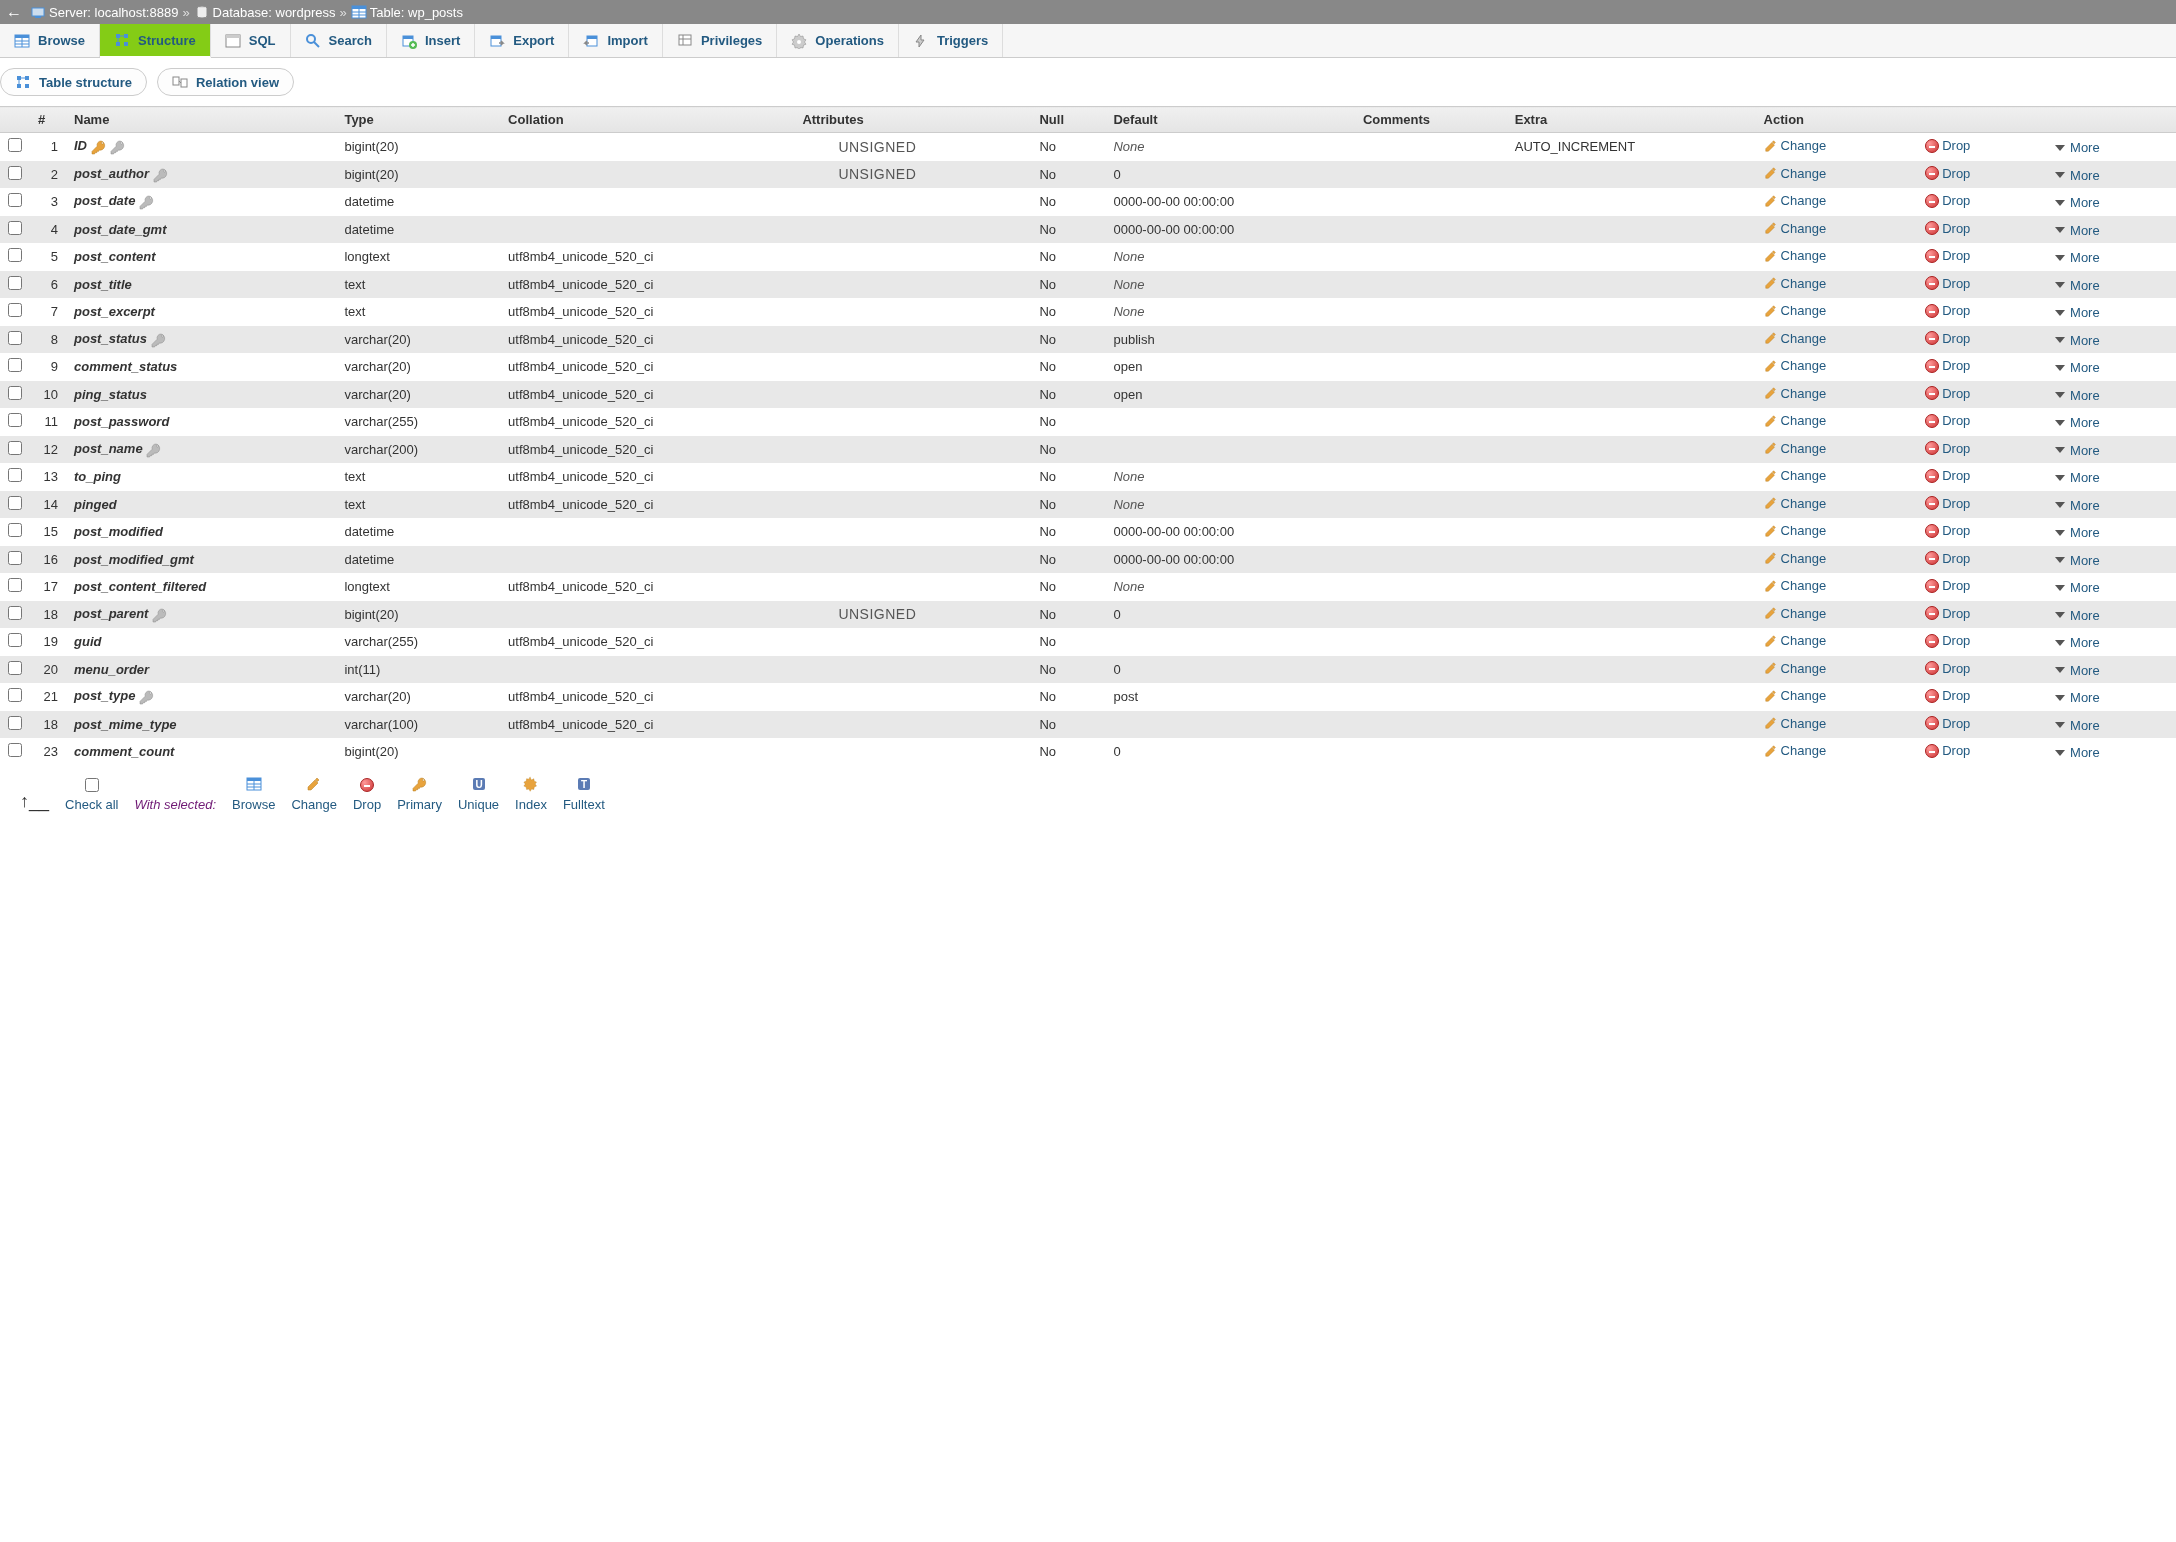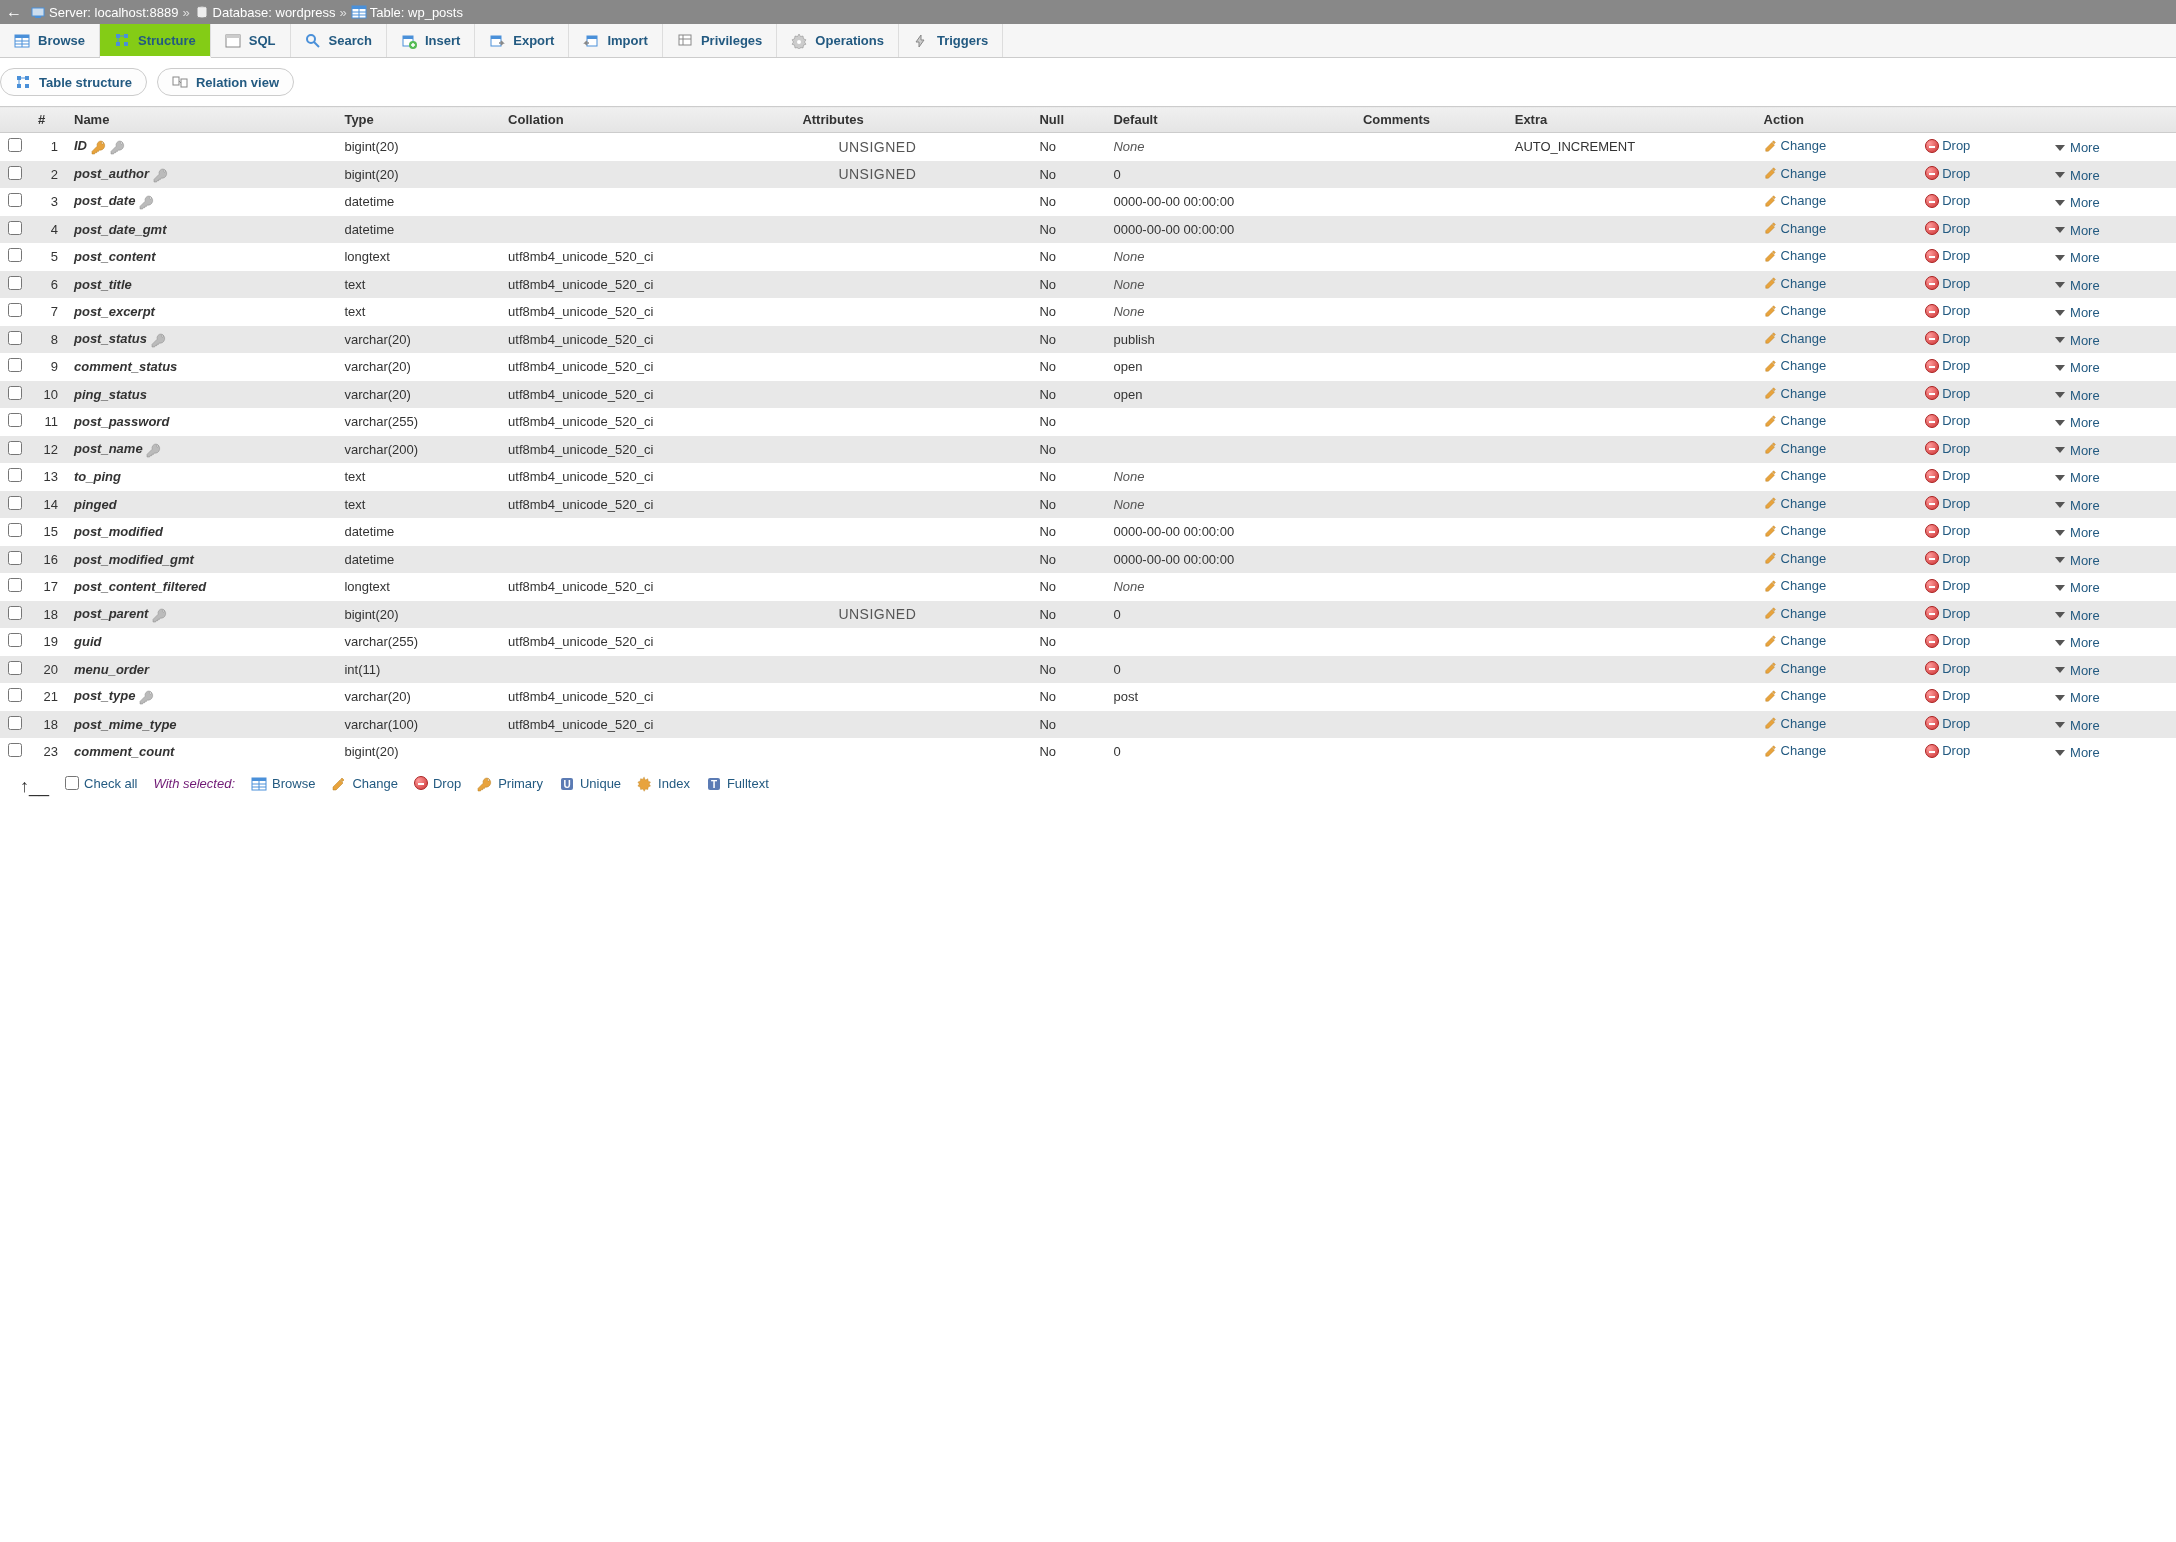--- a/index.html
+++ b/index.html
@@ -40,24 +40,24 @@
 .icon { display: inline-block; vertical-align: middle; }
 .icon-key-gold { width: 16px; height: 16px; }
 .icon-key-grey { width: 16px; height: 16px; }
 .pencil { width: 14px; height: 14px; }
 .drop-circle { width: 14px; height: 14px; border-radius: 50%; background: radial-gradient(circle at 30% 30%, #f99, #c33); border: 1px solid #a22; display: inline-block; position: relative; }
 .drop-circle::before { content: ""; position: absolute; left: 3px; right: 3px; top: 6px; height: 2px; background: #fff; }
 .caret-down { width: 0; height: 0; border-left: 5px solid transparent; border-right: 5px solid transparent; border-top: 6px solid #555; display: inline-block; margin-right: 2px;}
 input[type=checkbox]{ width:14px; height:14px; }
 
 
-.footer-bar { display: flex; align-items: flex-start; gap: 16px; padding: 10px 20px; border-top: none; }
+.footer-bar { display: flex; align-items: flex-end; gap: 16px; padding: 10px 20px; border-top: none; }
 .footer-bar .arrow-up { font-size: 18px; }
 .footer-bar .withsel { font-style: italic; color: #701a75; }
-.footer-bar .fbtn { display: inline-flex; align-items: center; gap: 5px; color: #235a81; cursor: pointer; }
+.footer-bar .fbtn { display: inline-flex; align-items: center; gap: 5px; color: #235a81; cursor: pointer; flex-direction: column; }
 .footer-bar .fbtn .ficon { width: 16px; height: 16px; }
 
 th.check-col, td.check-col { width: 26px; text-align: center; }
 th.num-col, td.num-col { width: 36px; }
 </style>
 </head>
 <body>
 
 <svg width="0" height="0" style="position:absolute">
   <defs>

